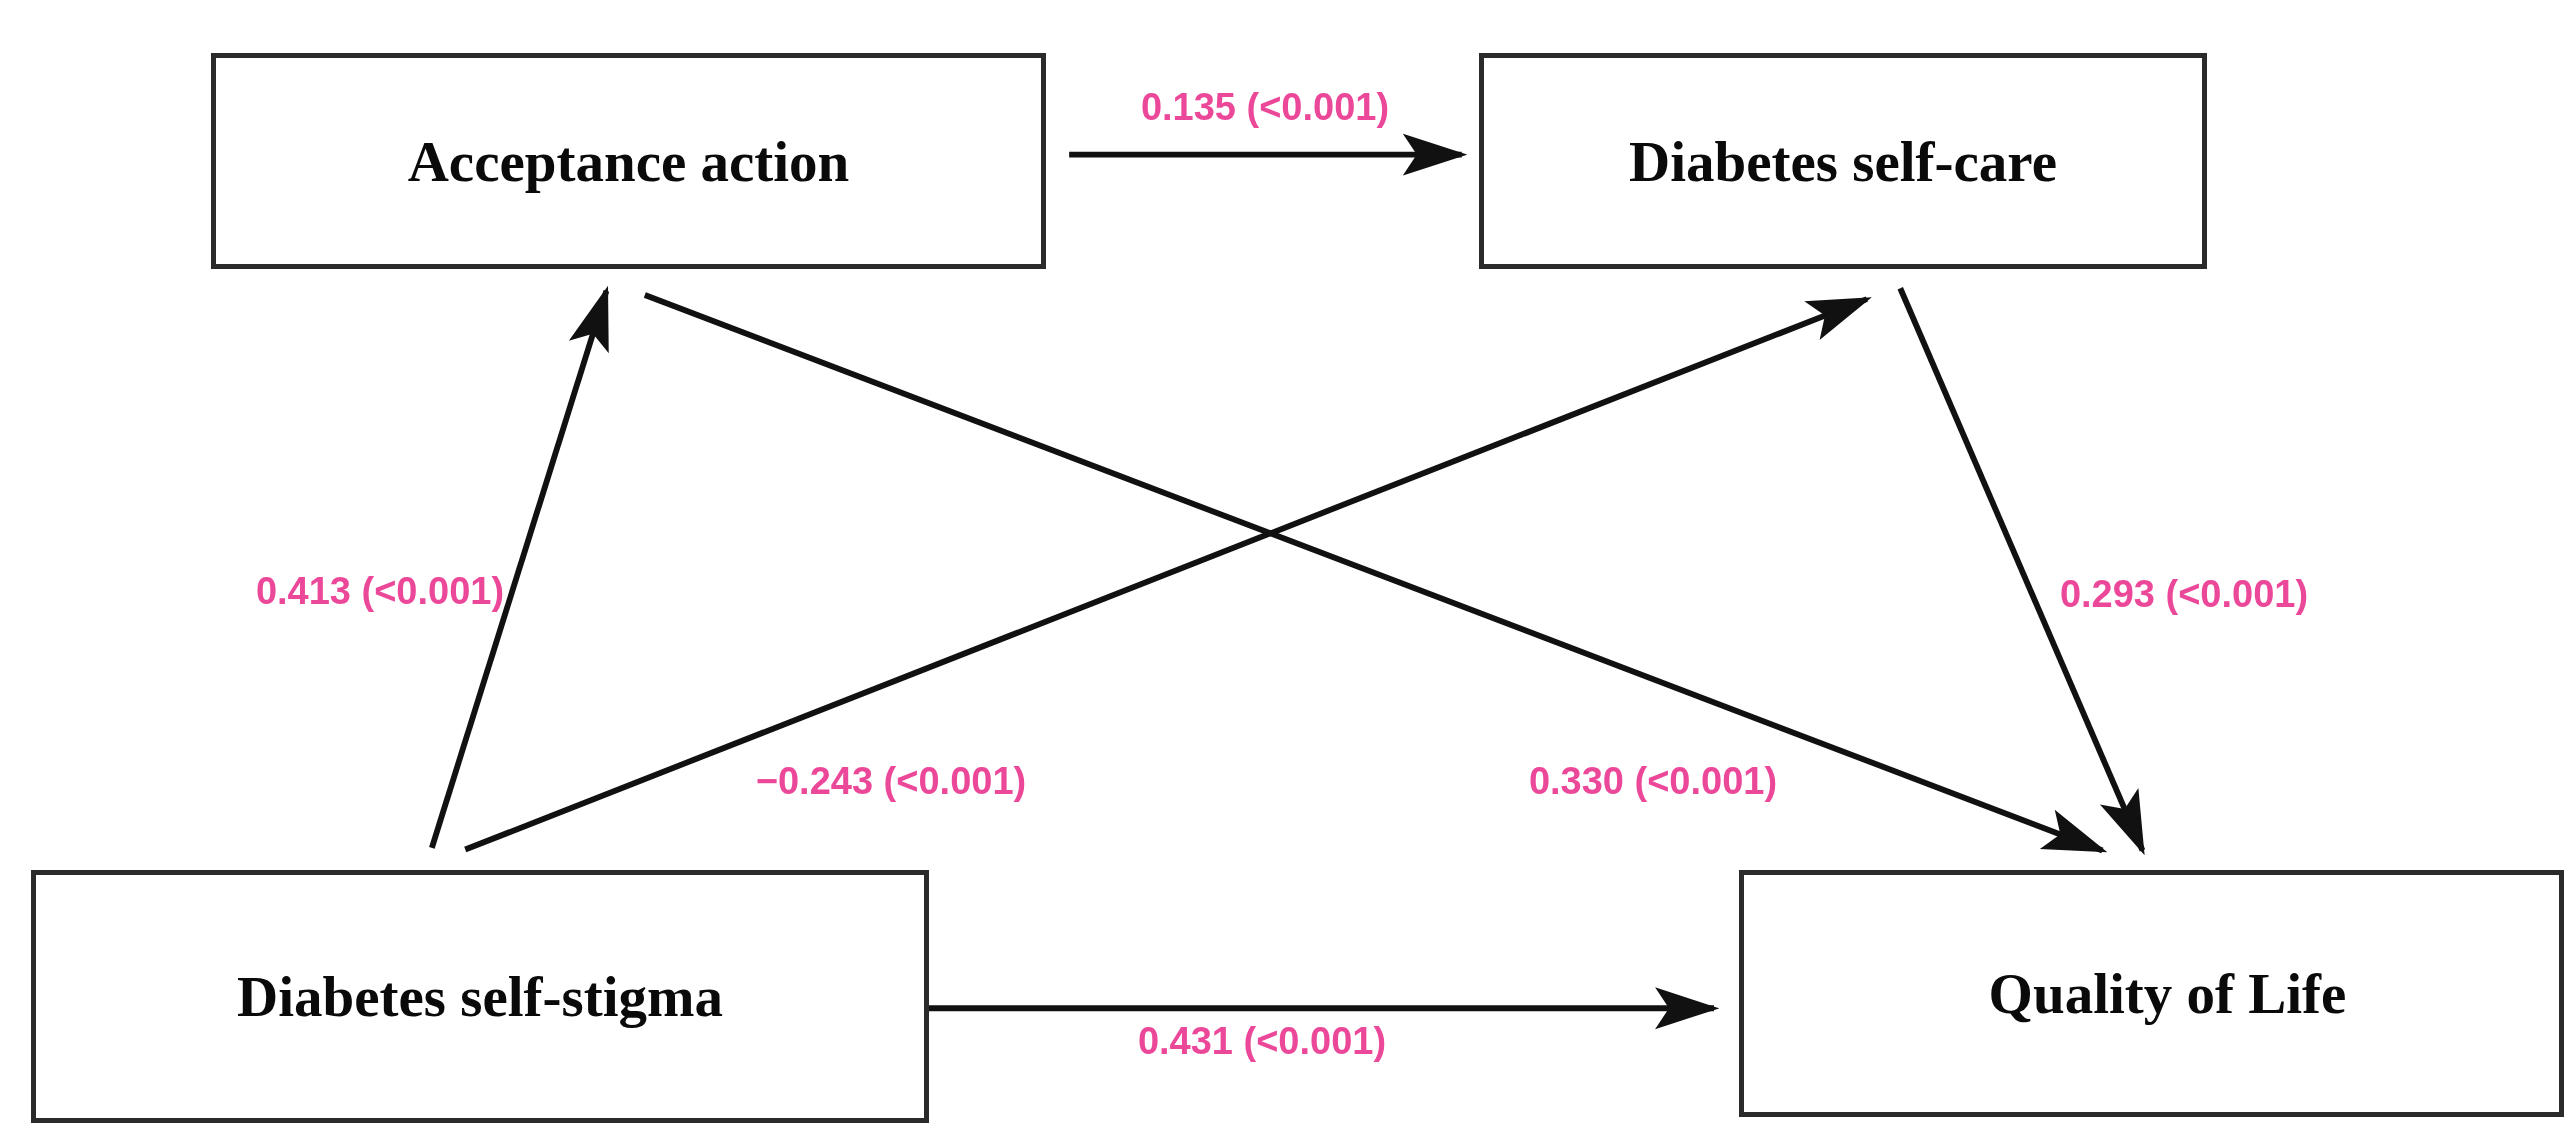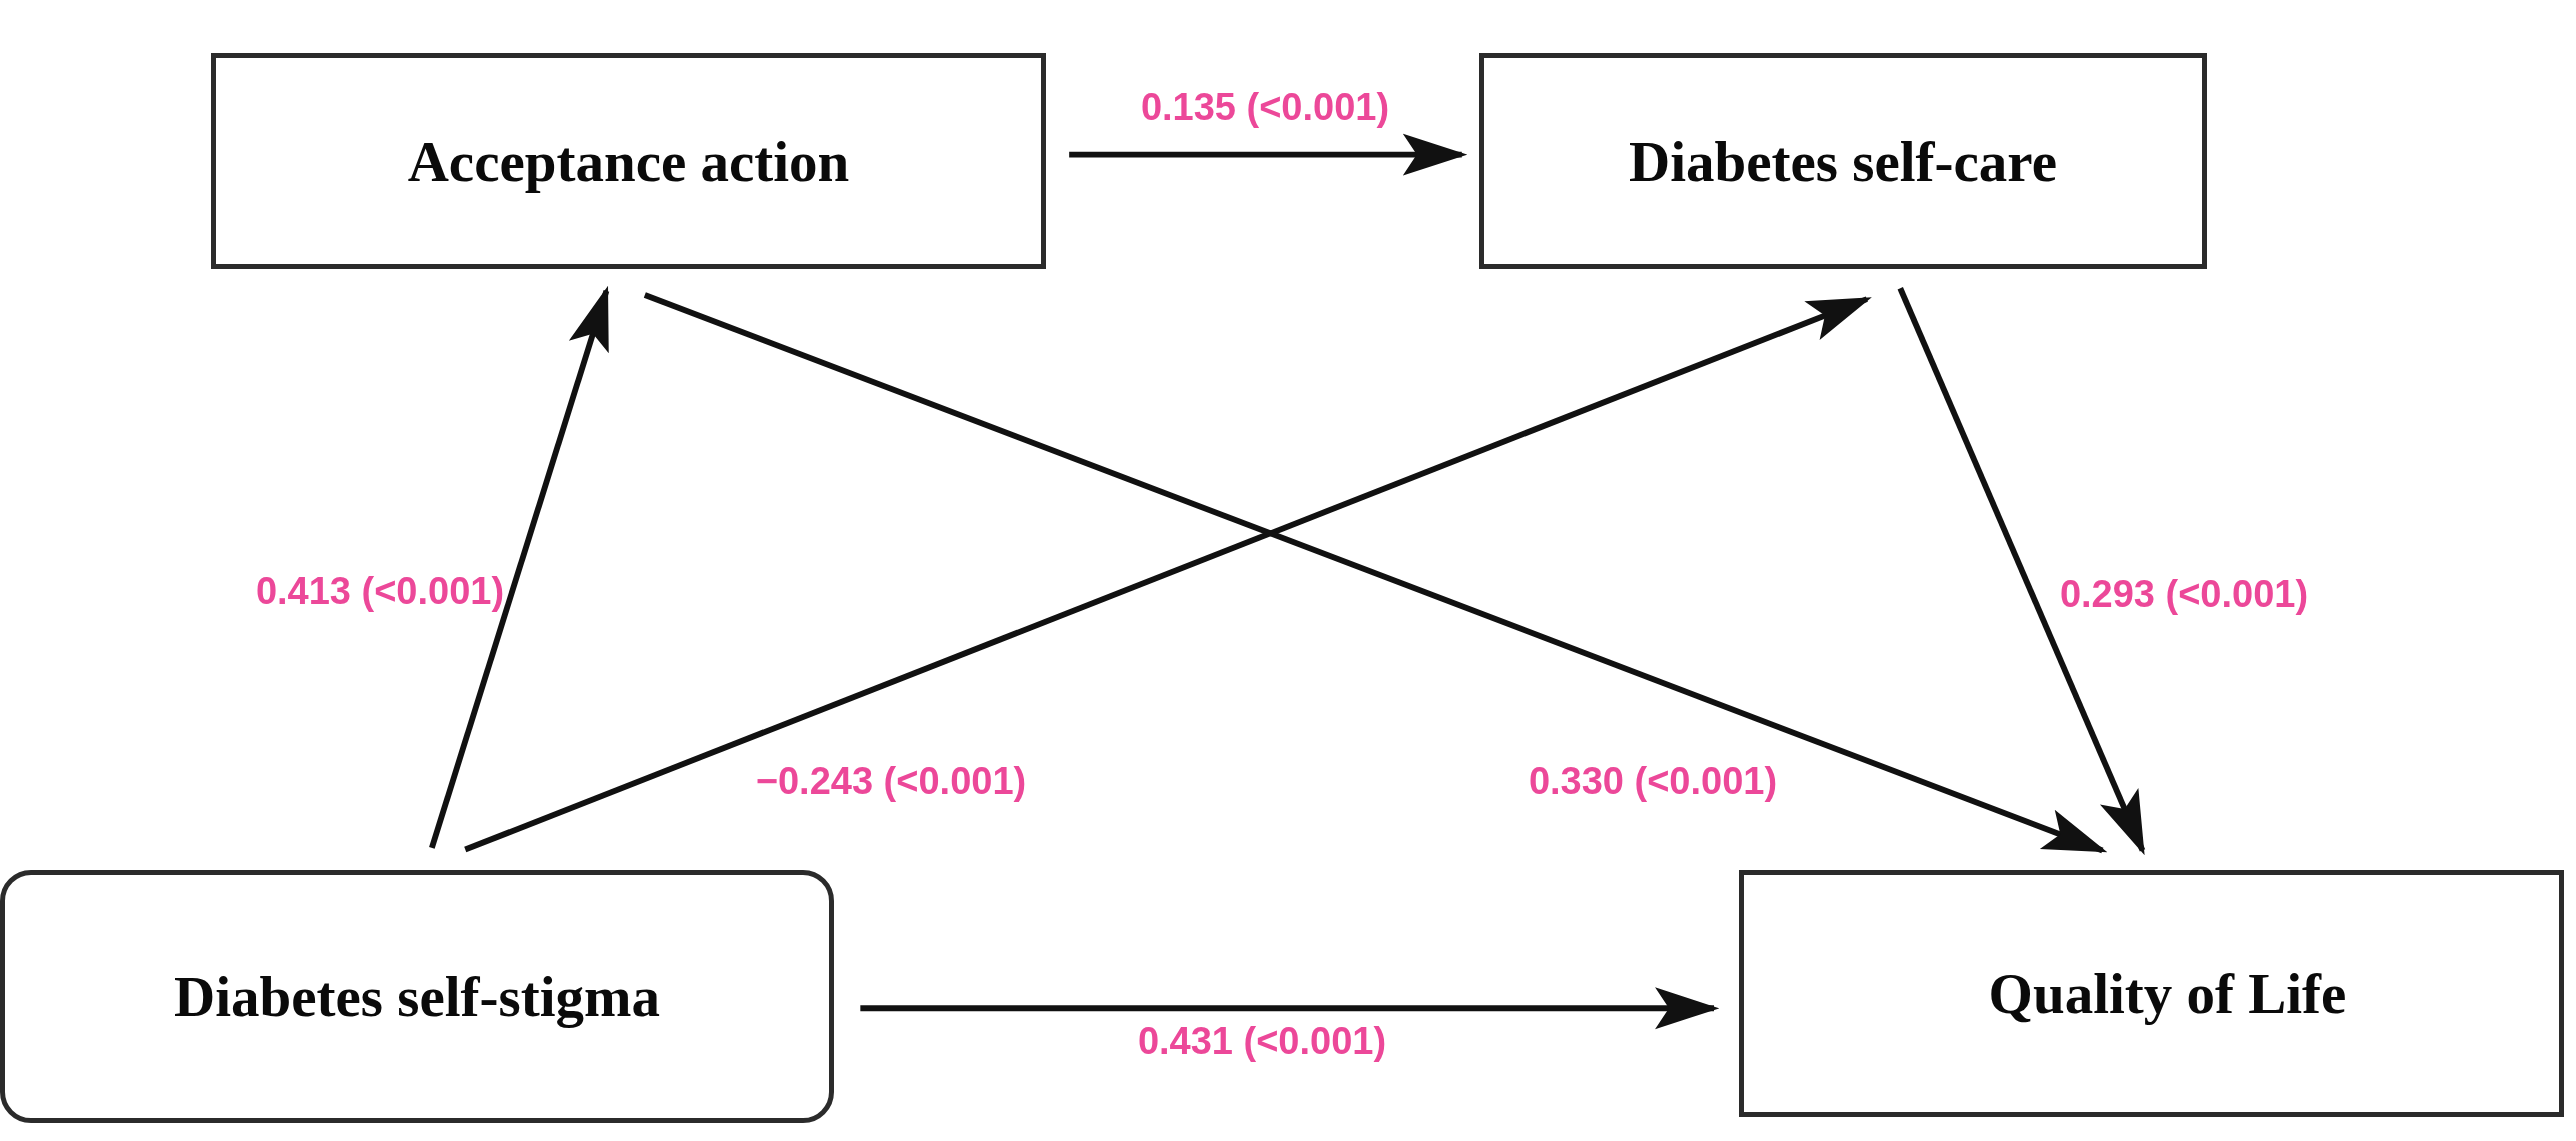--- a/index.html
+++ b/index.html
@@ -77,21 +77,21 @@
   </svg>
 
   <div class="node" style="left:211px; top:53px; width:835px; height:216px;">
     <span class="node-label">Acceptance action</span>
   </div>
 
   <div class="node" style="left:1479px; top:53px; width:728px; height:216px;">
     <span class="node-label">Diabetes self-care</span>
   </div>
 
-  <div class="node" style="left:0; top:870px; width:834px; height:253px;border-radius:31px;">
+  <div class="node" style="left:31px; top:870px; width:898px; height:253px;">
     <span class="node-label">Diabetes self-stigma</span>
   </div>
 
   <div class="node" style="left:1739px; top:870px; width:825px; height:247px;padding-left:32px;">
     <span class="node-label">Quality of Life</span>
   </div>
 
   <div class="edge-label" style="left:1265px; top:107px;">0.135 (&lt;0.001)</div>
 
   <div class="edge-label" style="left:380px; top:591px;text-align:center;">0.413 (&lt;0.001)</div>

